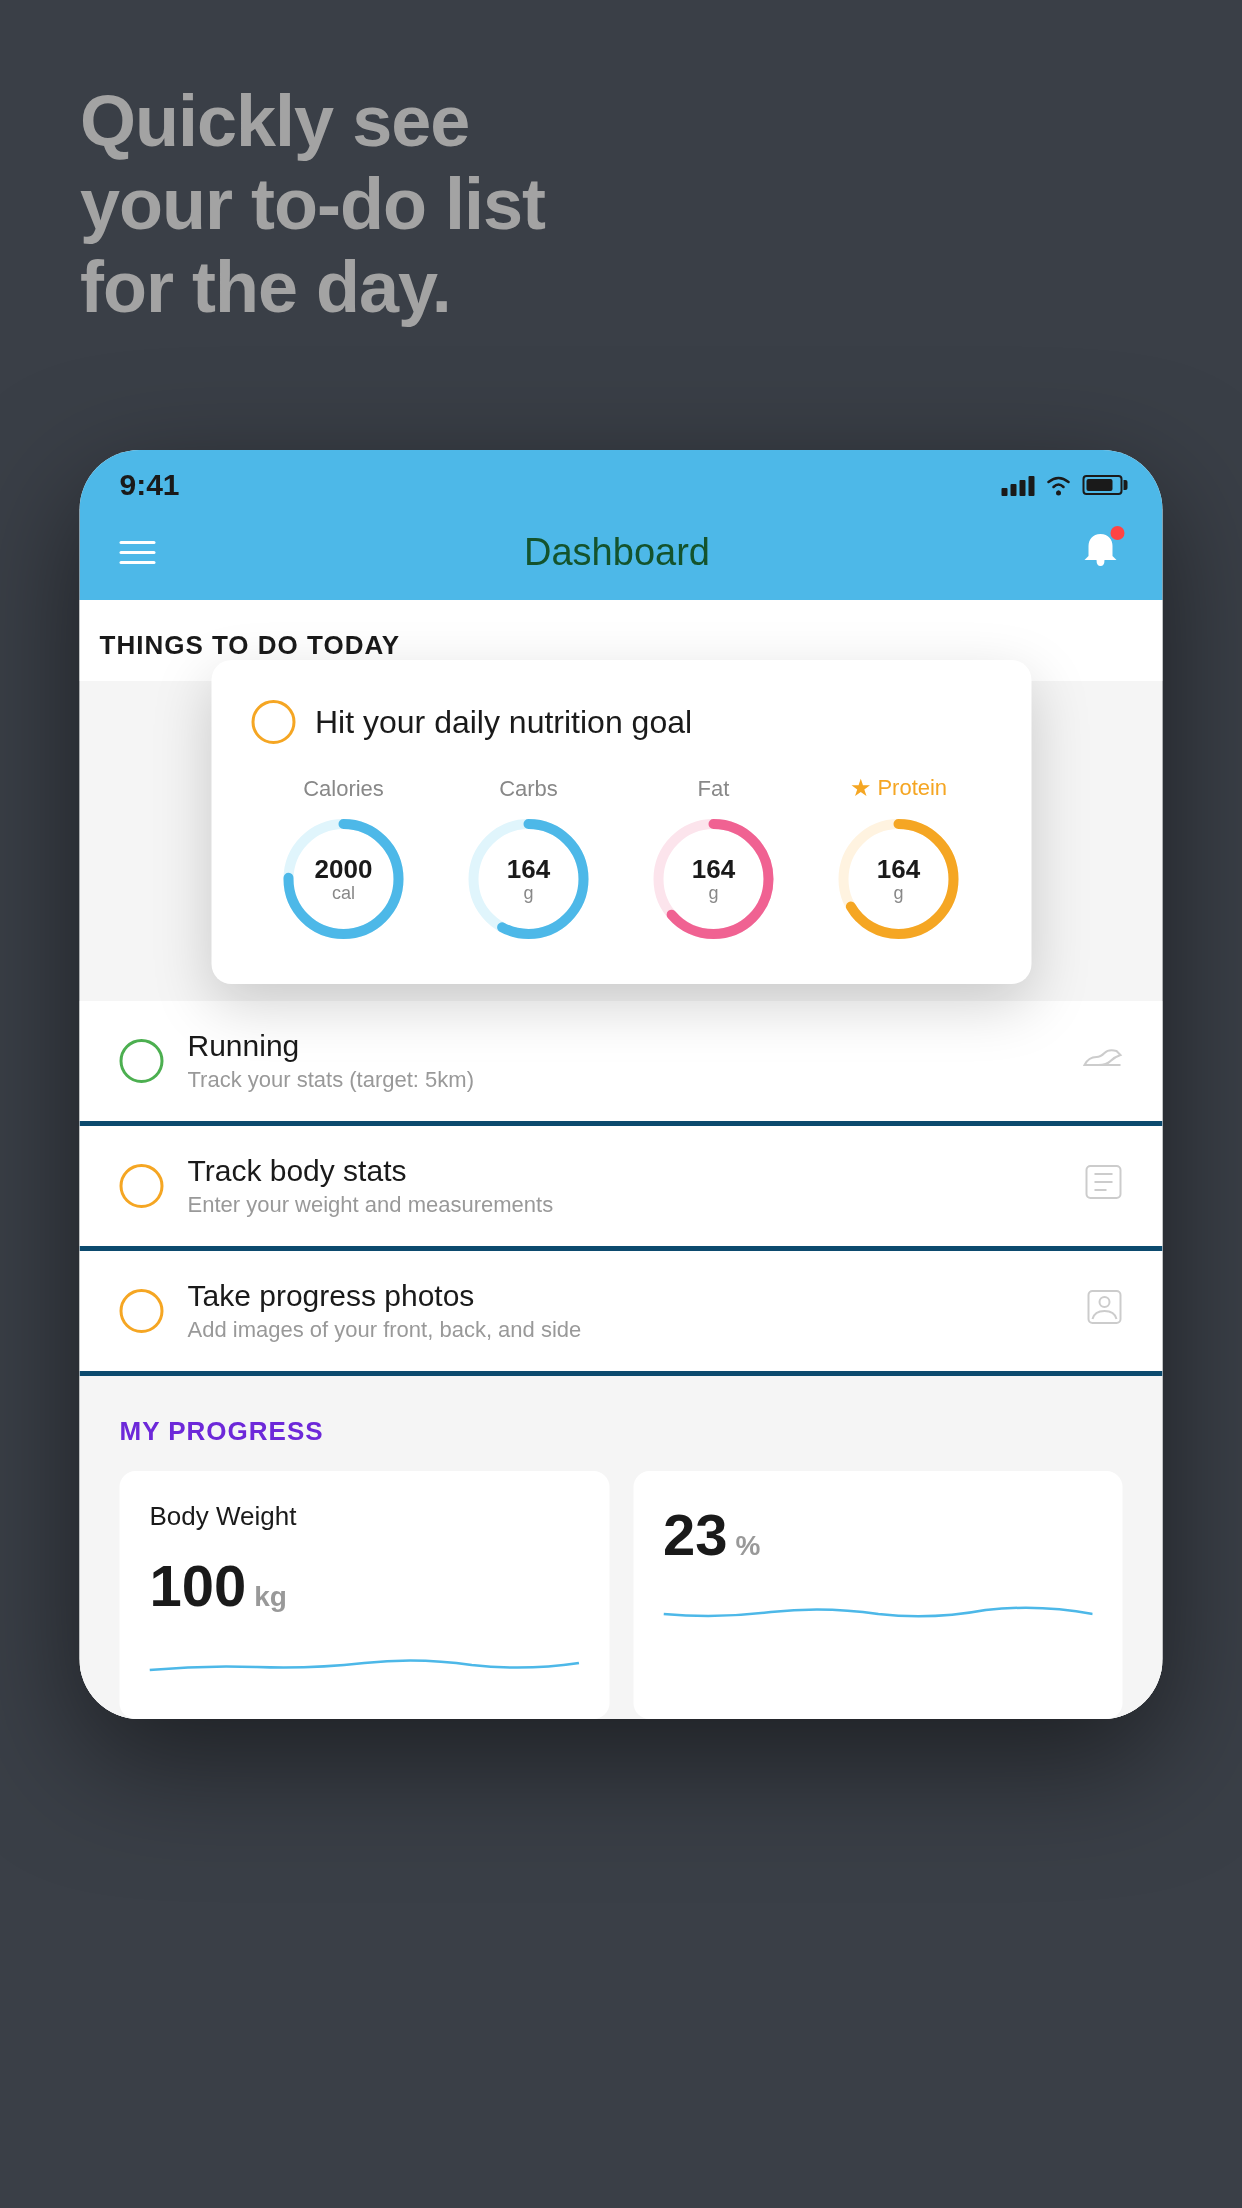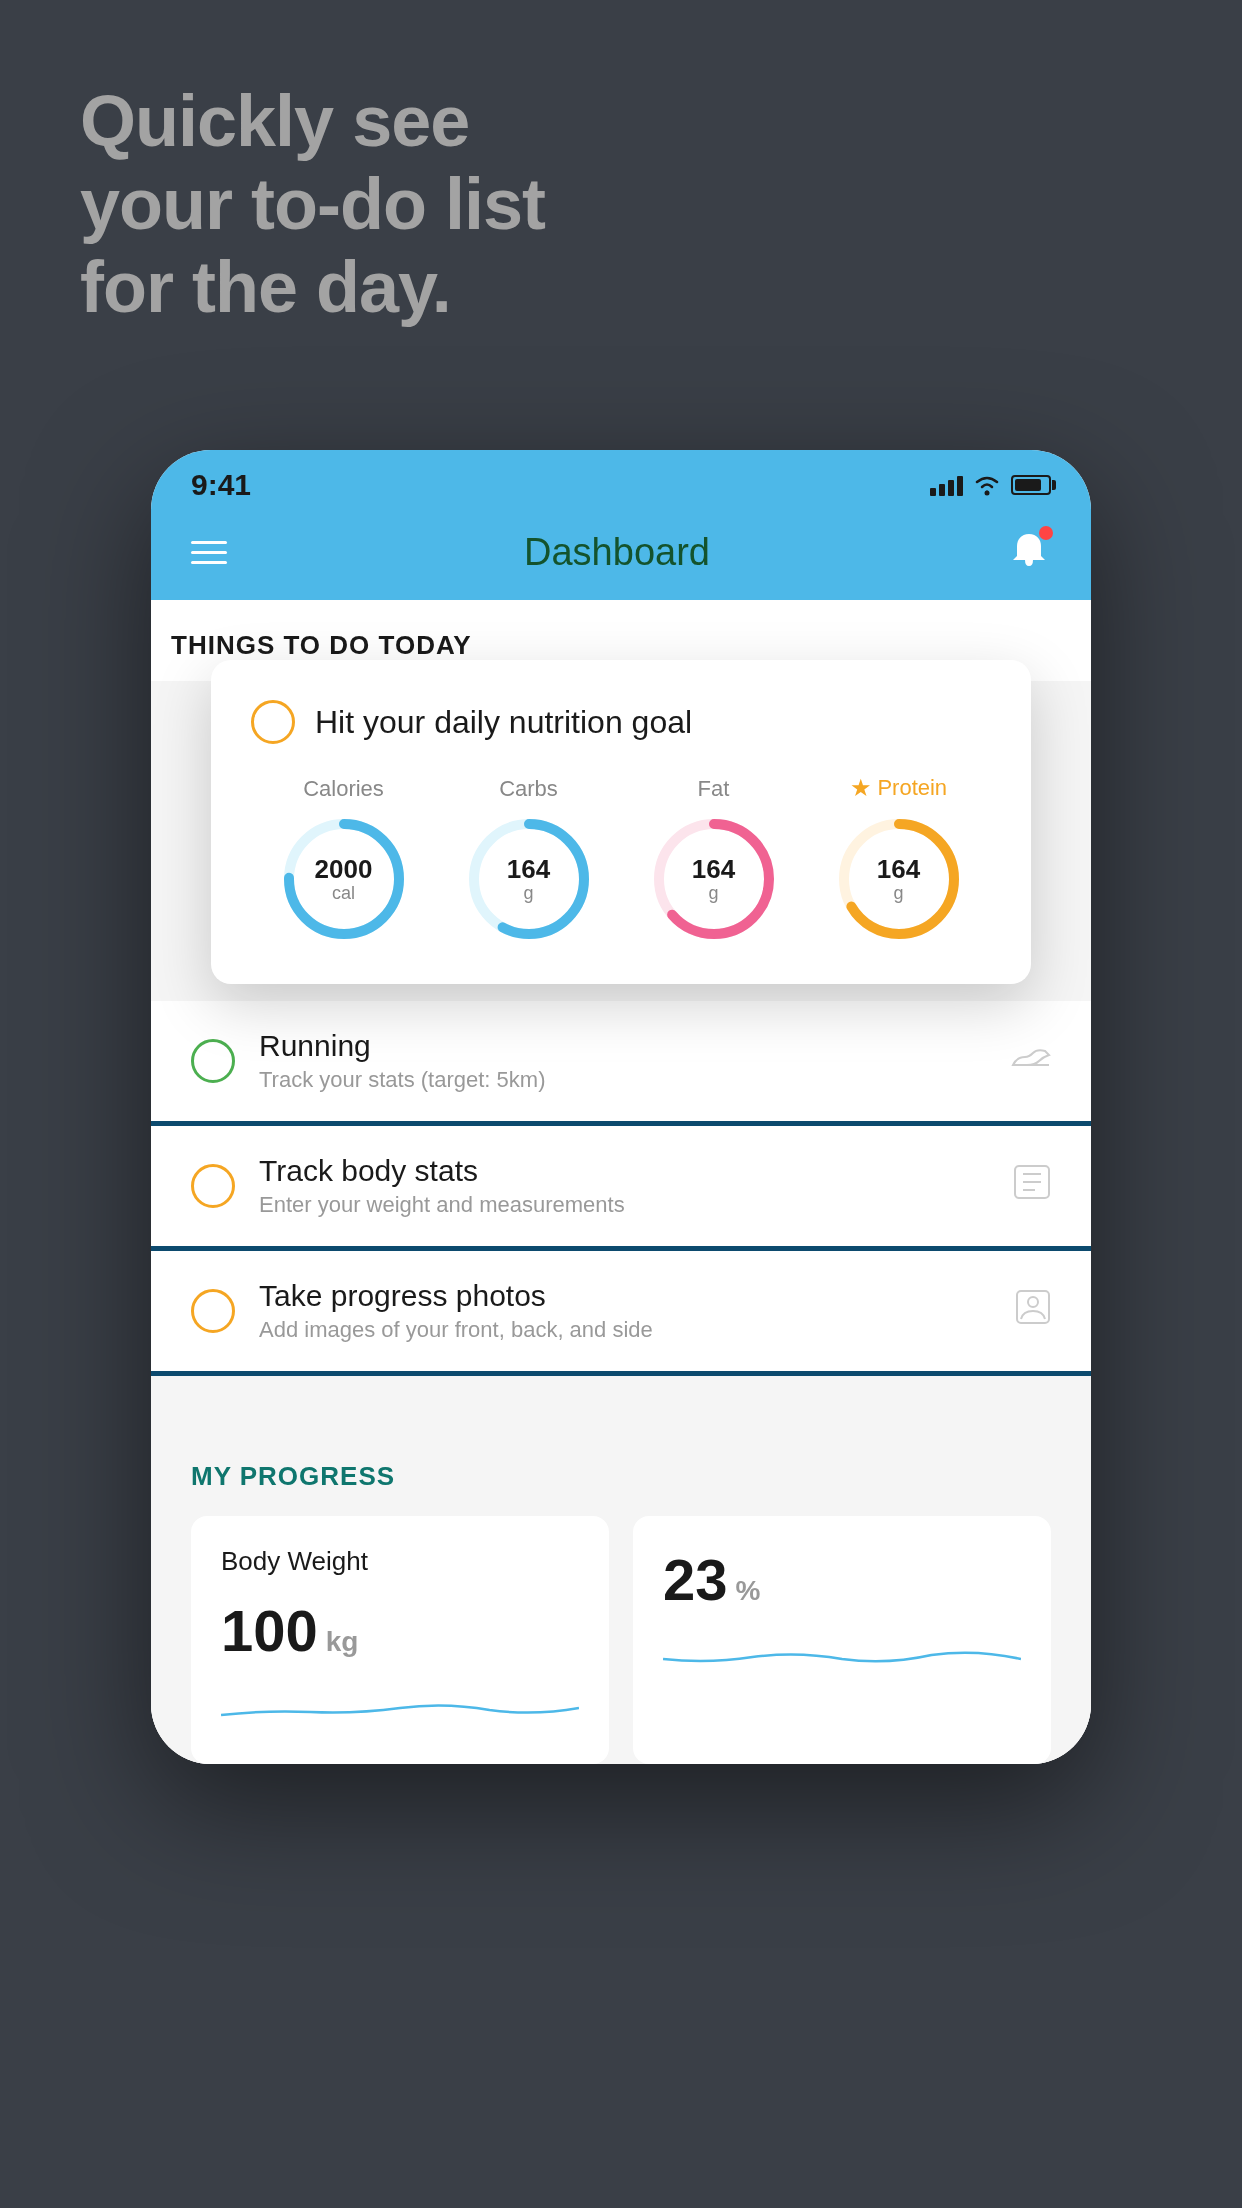--- a/index.html
+++ b/index.html
@@ -31,21 +31,21 @@
       line-height: 1.15;
       letter-spacing: -1px;
     }
 
     
     .phone-mockup {
       position: absolute;
       top: 450px;
       left: 50%;
       transform: translateX(-50%);
-      width: 940px;
+      width: 1083px;
       background: #ffffff;
       border-radius: 60px;
       overflow: hidden;
       box-shadow: 0 40px 120px rgba(0,0,0,0.5);
     }
 
     
     .status-bar {
       background: #4db8e8;
       padding: 18px 40px 10px 40px;
@@ -281,24 +281,23 @@
     }
 
     
     .progress-section {
       background: #f5f5f5;
       padding: 40px 40px 0 40px;
     }
     .progress-title {
       font-size: 26px;
       font-weight: 800;
-      color: #0f766e;
+      color: #6d28d9;
       letter-spacing: 1px;
       margin-bottom: 24px;
-      margin-top: 45px;
     }
     .progress-cards {
       display: flex;
       gap: 24px;
     }
     .progress-card {
       flex: 1;
       background: #ffffff;
       border-radius: 16px;
       padding: 30px;

